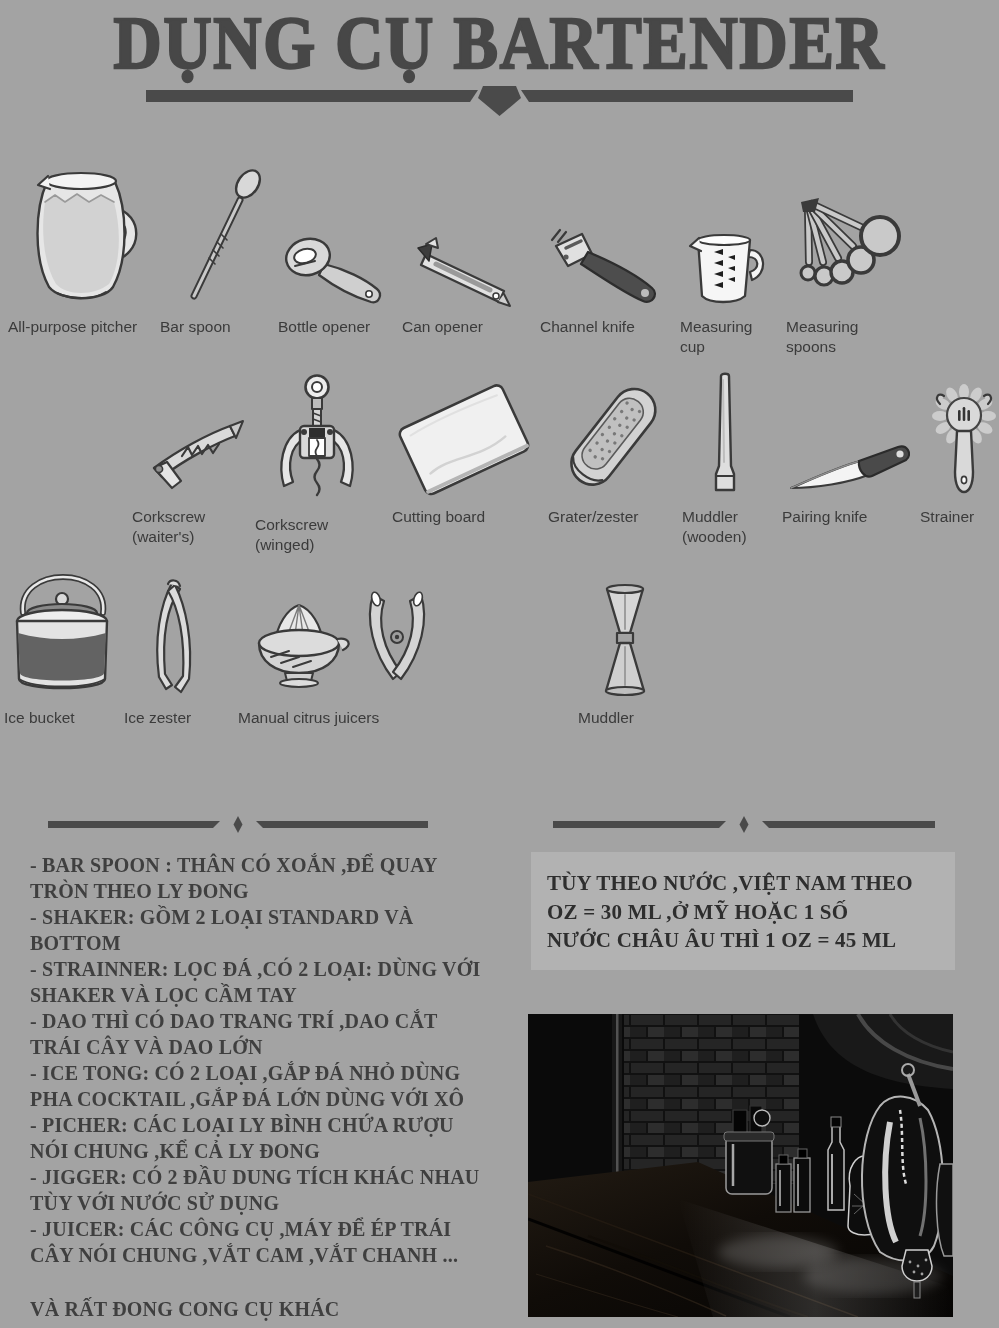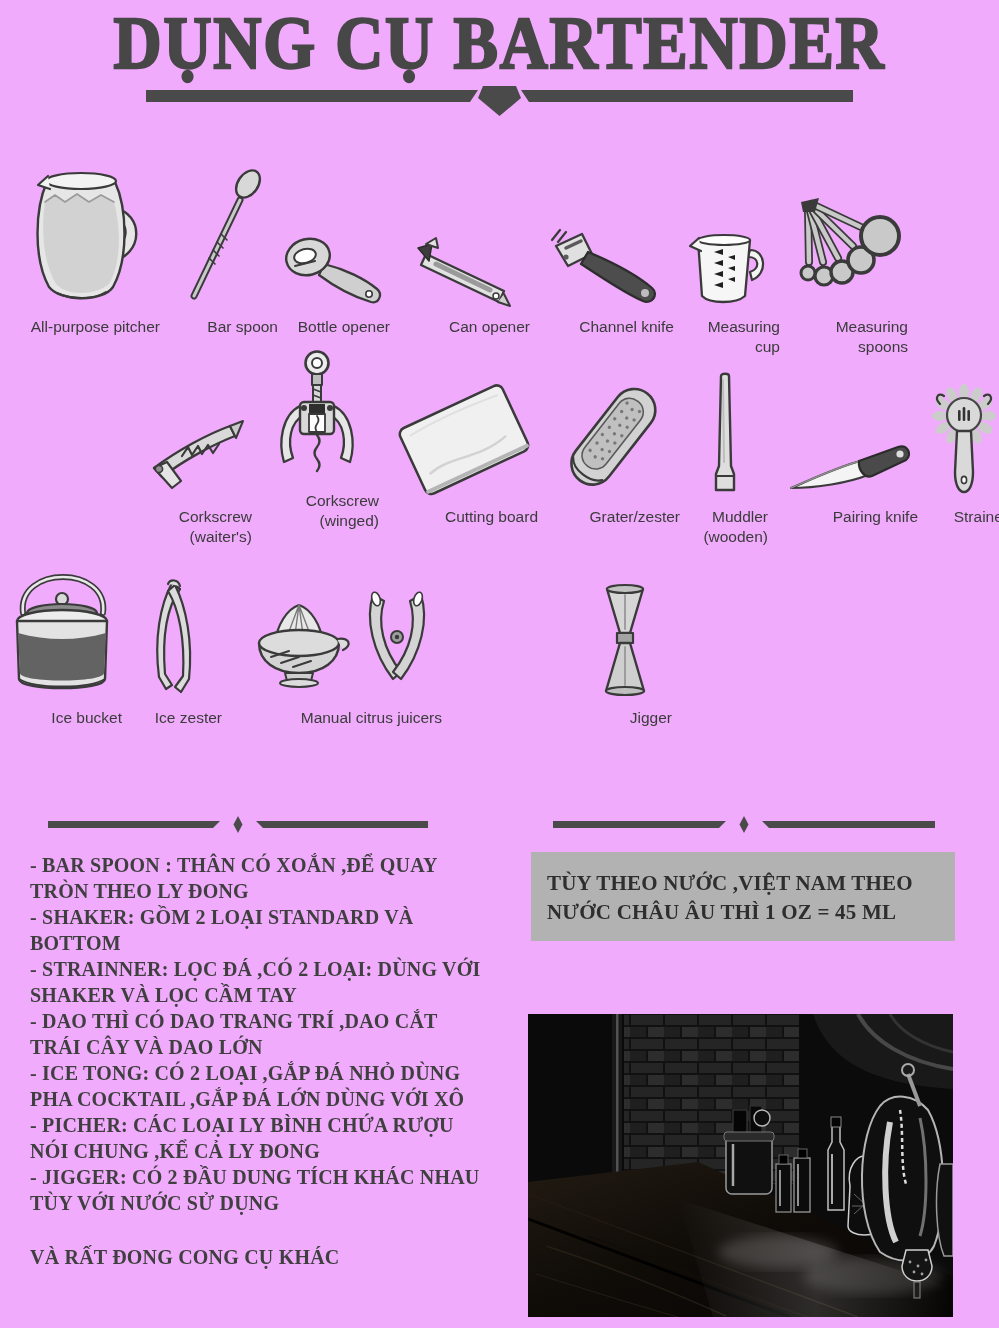--- a/index.html
+++ b/index.html
@@ -1,25 +1,25 @@
 <!DOCTYPE html>
 <html><head>
 <meta charset="utf-8">
 <style>
   html,body{margin:0;padding:0;background:#ffffff;}
-  .page{position:relative;width:999px;height:1328px;background:#f0abfc;overflow:hidden;
+  .page{position:relative;width:999px;height:1328px;background:#a3a3a3;overflow:hidden;
         font-family:"Liberation Sans","DejaVu Sans",sans-serif;}
   
   .title{position:absolute;top:2px;left:0;width:100%;text-align:center;
          font-family:"Liberation Serif","DejaVu Serif",serif;font-weight:700;
          font-size:74px;line-height:82px;color:#474747;letter-spacing:2px;
          -webkit-text-stroke:2.4px #474747;transform:scaleX(.9);}
   .title-divider{position:absolute;left:146px;top:80px;}
   
-  .tool{position:absolute;text-align:right;}
+  .tool{position:absolute;text-align:left;}
   .tool-img{display:flex;align-items:flex-end;justify-content:center;}
   .tool-img svg{display:block;}
   .tool-label{margin-top:5px;font-size:15.5px;line-height:1.28;color:#3b3b3b;}
   
   .sec-divider{position:absolute;}
   .notes{position:absolute;left:30px;top:852px;width:462px;
          font-family:"Liberation Serif","DejaVu Serif",serif;font-weight:700;
          font-size:20px;line-height:26px;color:#3f3f3f;letter-spacing:.2px;}
   .notes p{margin:0;}
   .notes .footer-line{margin-top:28px;}
@@ -163,21 +163,21 @@
         <path d="M18,78 C42,60 72,44 94,36 L99,46 C78,54 48,70 26,87 Z" fill="#d9d9d9" stroke="#3a3a3a" stroke-width="2.3"></path>
         <polygon points="94,36 107,31 100,48 99,46" fill="#c9c9c9" stroke="#3a3a3a" stroke-width="2"></polygon>
         <path d="M46,66 l6,-9 l4,8 l6,-9 l4,8 l6,-9 l5,8 l6,-9" fill="none" stroke="#3a3a3a" stroke-width="2.2"></path>
         <path d="M18,78 L36,98 L45,91 L31,72 Z" fill="#e4e4e4" stroke="#3a3a3a" stroke-width="2.2"></path>
         <circle cx="23" cy="79" r="3.6" fill="#8f8f8f" stroke="#3a3a3a" stroke-width="1.6"></circle>
       </svg>
     </div>
     <div class="tool-label">Corkscrew (waiter's)</div>
   </div>
 
-  <div class="tool" style="left:255px;top:336px;width:124px">
+  <div class="tool" style="left:255px;top:360px;width:124px">
     <div class="tool-img" style="height:150px">
       <svg width="96" height="138" viewBox="0 0 96 138" stroke-linecap="round" stroke-linejoin="round">
         <circle cx="48" cy="15" r="11.5" fill="#ececec" stroke="#3a3a3a" stroke-width="2.6"></circle>
         <circle cx="48" cy="15" r="5" fill="#ffffff" stroke="#3a3a3a" stroke-width="2"></circle>
         <rect x="43" y="26" width="10" height="11" fill="#bdbdbd" stroke="#3a3a3a" stroke-width="2"></rect>
         <rect x="44" y="37" width="8" height="18" fill="#d6d6d6" stroke="#3a3a3a" stroke-width="2"></rect>
         <path d="M44,41 L52,44 M44,47 L52,50" stroke="#3a3a3a" stroke-width="1.4"></path>
         <path d="M31,58 C13,67 9,94 15,114 L24,110 C18,94 21,74 35,67 Z" fill="#e6e6e6" stroke="#3a3a3a" stroke-width="2.3"></path>
         <path d="M65,58 C83,67 87,94 81,114 L72,110 C78,94 75,74 61,67 Z" fill="#e6e6e6" stroke="#3a3a3a" stroke-width="2.3"></path>
         <rect x="31" y="54" width="34" height="32" rx="4" fill="#d9d9d9" stroke="#3a3a3a" stroke-width="2.4"></rect>
@@ -350,21 +350,21 @@
       <svg width="52" height="122" viewBox="0 0 52 122" stroke-linecap="round" stroke-linejoin="round">
         <path d="M8,8 L44,8 L31,52 L21,52 Z" fill="#d6d6d6" stroke="#3a3a3a" stroke-width="2.4"></path>
         <ellipse cx="26" cy="8" rx="18" ry="4" fill="#c2c2c2" stroke="#3a3a3a" stroke-width="2.2"></ellipse>
         <rect x="18" y="52" width="16" height="10" fill="#a3a3a3" stroke="#3a3a3a" stroke-width="2.2"></rect>
         <path d="M21,62 L31,62 L45,110 L7,110 Z" fill="#cfcfcf" stroke="#3a3a3a" stroke-width="2.4"></path>
         <ellipse cx="26" cy="110" rx="19" ry="4" fill="#bfbfbf" stroke="#3a3a3a" stroke-width="2.2"></ellipse>
         <line x1="26" y1="14" x2="26" y2="48" stroke="#9d9d9d" stroke-width="2"></line>
         <line x1="26" y1="66" x2="26" y2="104" stroke="#9d9d9d" stroke-width="2"></line>
       </svg>
     </div>
-    <div class="tool-label">Jigger</div>
+    <div class="tool-label">Muddler</div>
   </div>
 
   <svg class="sec-divider" style="left:48px;top:816px" width="380" height="18" viewBox="0 0 380 18">
     <polygon points="0,5 172,5 165,12 0,12" fill="#4a4a4a"></polygon>
     <polygon points="208,5 380,5 380,12 215,12" fill="#4a4a4a"></polygon>
     <polygon points="190,0 194.5,8.5 190,17 185.5,8.5" fill="#4a4a4a"></polygon>
   </svg>
   <svg class="sec-divider" style="left:553px;top:816px" width="382" height="18" viewBox="0 0 382 18">
     <polygon points="0,5 173,5 166,12 0,12" fill="#4a4a4a"></polygon>
     <polygon points="209,5 382,5 382,12 216,12" fill="#4a4a4a"></polygon>
@@ -372,25 +372,27 @@
   </svg>
 
   <div class="notes">
     <p>- BAR SPOON : THÂN CÓ XOẮN ,ĐỂ QUAY TRÒN THEO LY ĐONG</p>
     <p>- SHAKER: GỒM 2 LOẠI STANDARD VÀ BOTTOM</p>
     <p>- STRAINNER: LỌC ĐÁ ,CÓ 2 LOẠI: DÙNG VỚI SHAKER VÀ LỌC CẦM TAY</p>
     <p>- DAO THÌ CÓ DAO TRANG TRÍ ,DAO CẮT TRÁI CÂY VÀ DAO LỚN</p>
     <p>- ICE TONG: CÓ 2 LOẠI ,GẮP ĐÁ NHỎ DÙNG PHA COCKTAIL ,GẮP ĐÁ LỚN DÙNG VỚI XÔ</p>
     <p>- PICHER: CÁC LOẠI LY BÌNH CHỨA RƯỢU NÓI CHUNG ,KỂ CẢ LY ĐONG</p>
     <p>- JIGGER: CÓ 2 ĐẦU DUNG TÍCH KHÁC NHAU TÙY VỚI NƯỚC SỬ DỤNG</p>
+    <p>- JUICER: CÁC CÔNG CỤ ,MÁY ĐỂ ÉP TRÁI CÂY NÓI CHUNG ,VẮT CAM ,VẮT CHANH ...</p>
     <p class="footer-line">VÀ RẤT ĐONG CONG CỤ KHÁC</p>
   </div>
 
   <div class="info-box">
     <div>TÙY THEO NƯỚC ,VIỆT NAM THEO</div>
+    <div>OZ = 30 ML ,Ở MỸ HOẶC 1 SỐ</div>
     <div>NƯỚC CHÂU ÂU THÌ 1 OZ = 45 ML</div>
   </div>
 
   <div class="photo-wrap">
     <svg width="425" height="303" viewBox="0 0 425 303">
       <defs>
         <linearGradient id="wood" x1="0" y1="0" x2="1" y2="1">
           <stop offset="0" stop-color="#221b13"></stop>
             <stop offset="0.45" stop-color="#100c08"></stop>
             <stop offset="1" stop-color="#050403"></stop>

